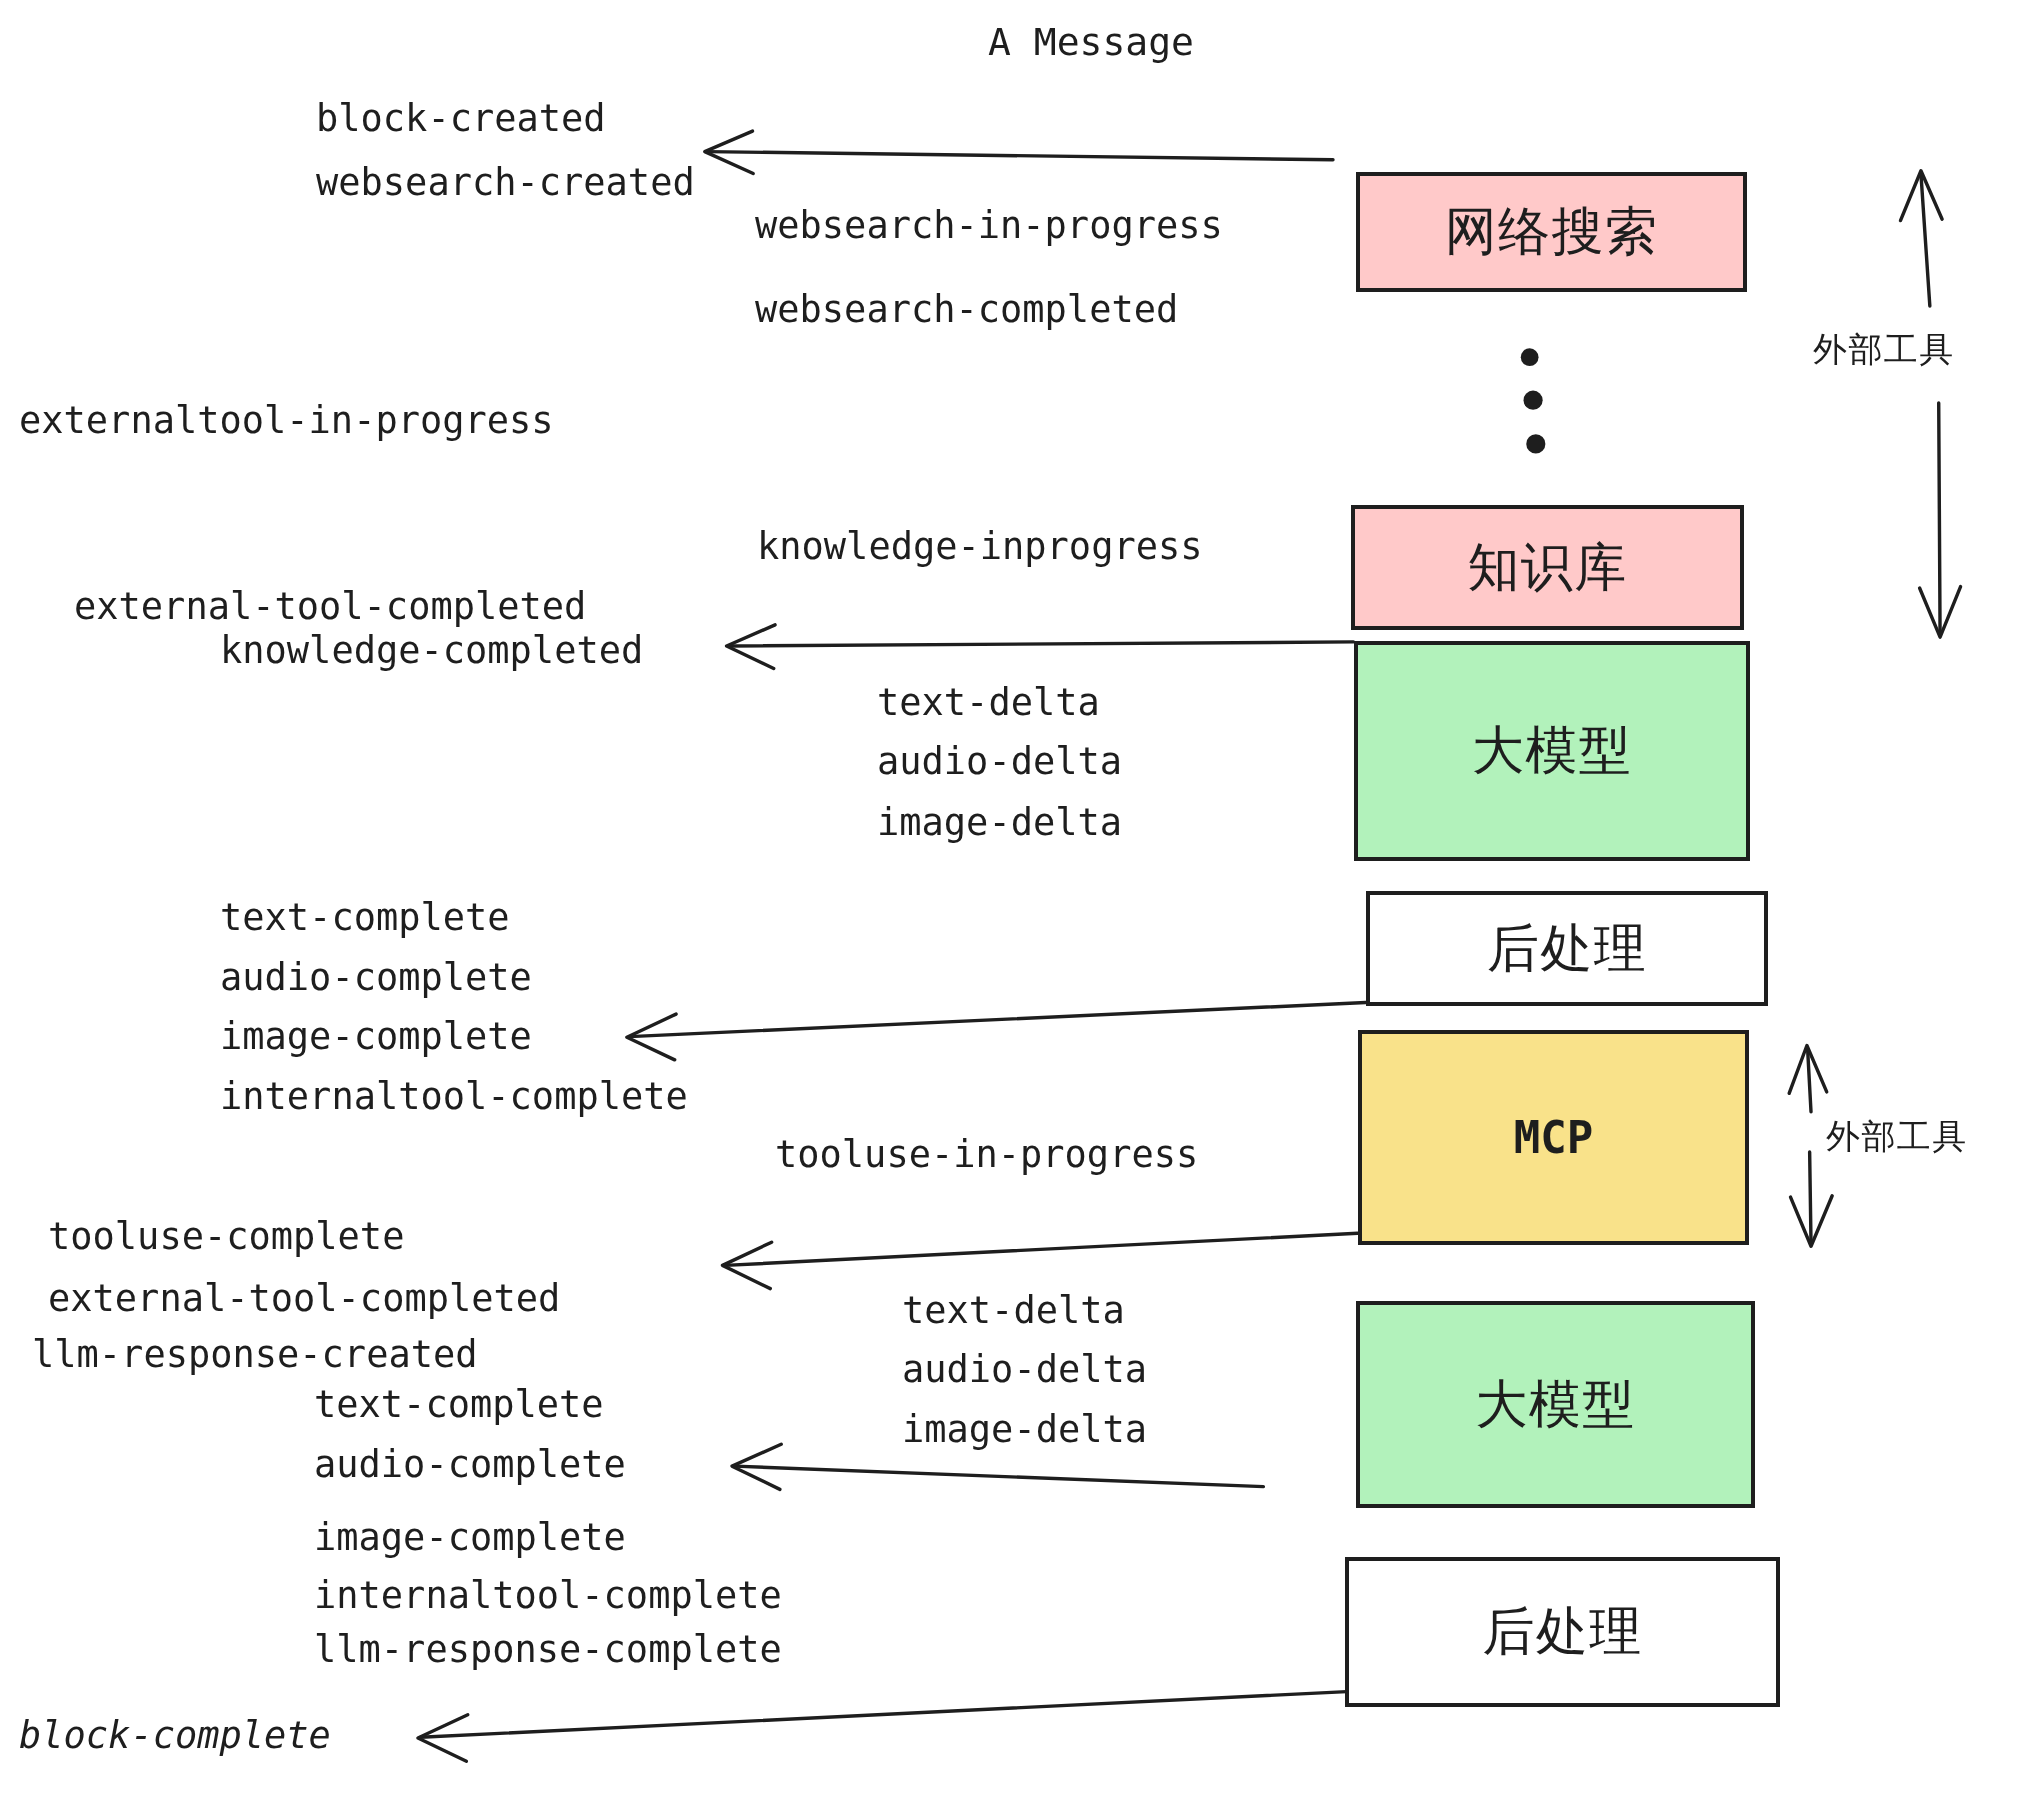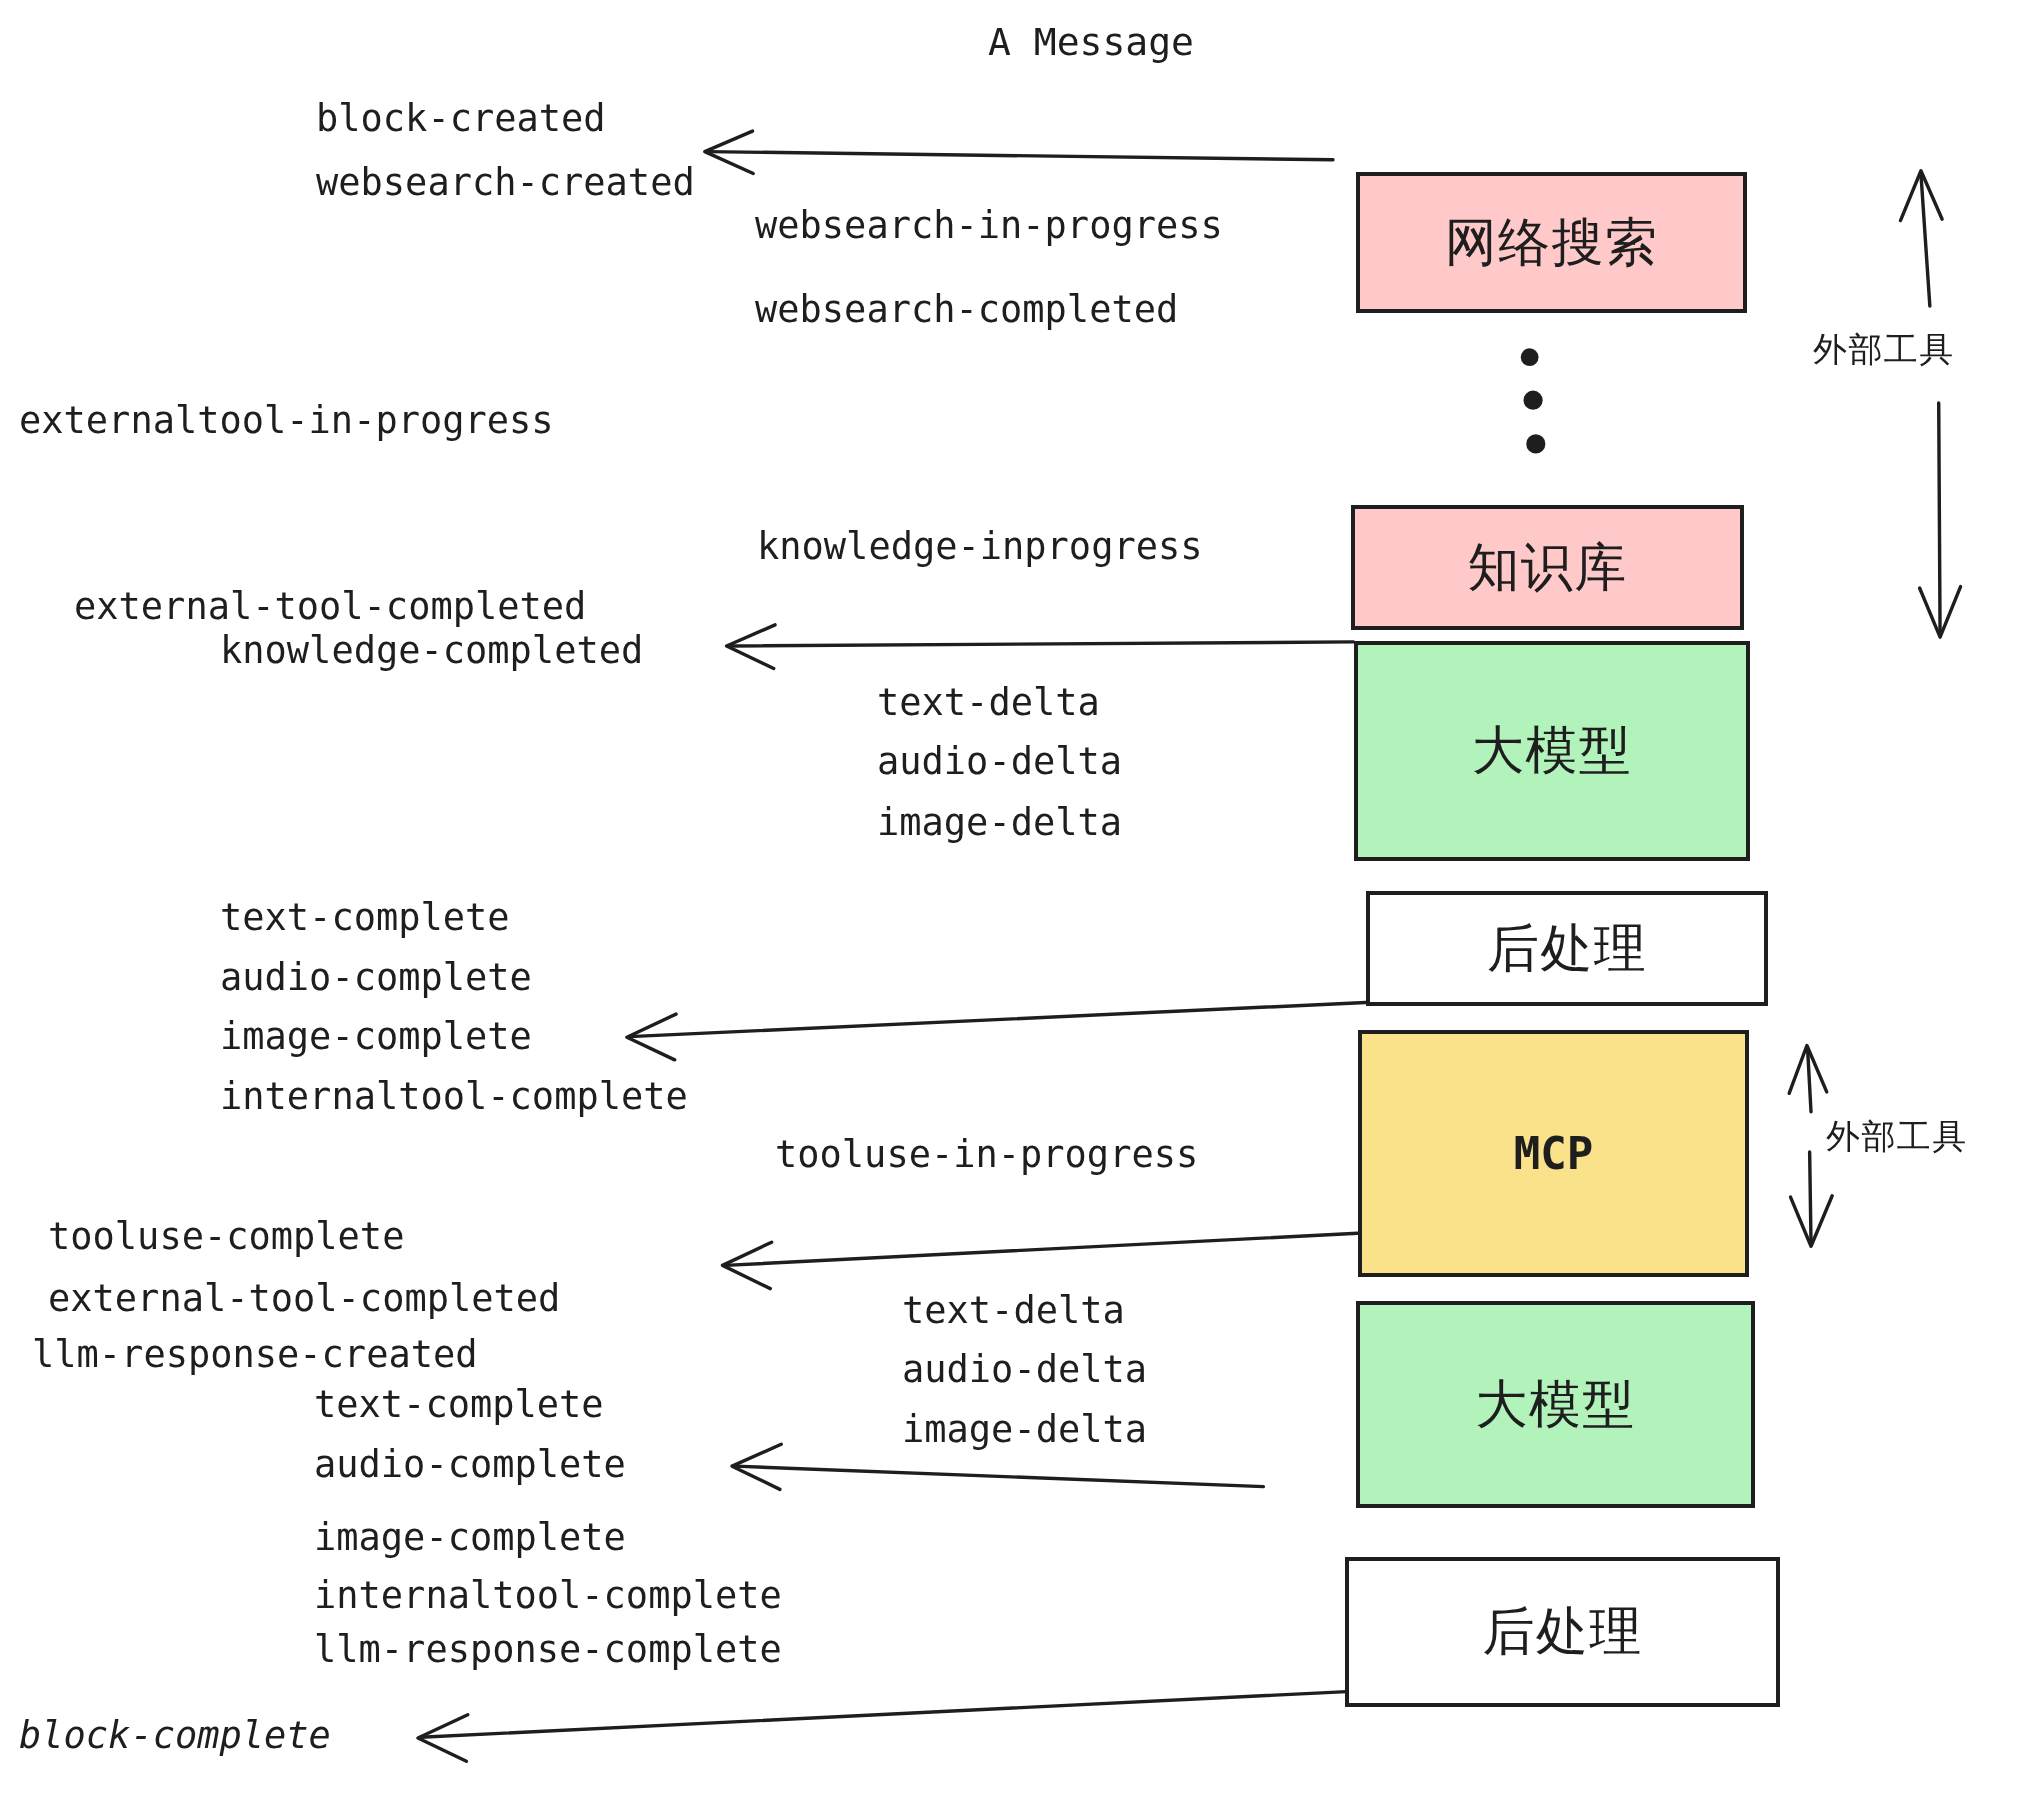--- a/index.html
+++ b/index.html
@@ -100,33 +100,33 @@
       <path class="stroke" d="M2622,1753 L2652,1825 L2683,1751"></path>
     </g>
 
     <g>
       <circle class="dotfill" cx="2240" cy="523" r="13"></circle>
       <circle class="dotfill" cx="2245" cy="586" r="14"></circle>
       <circle class="dotfill" cx="2249" cy="650" r="14"></circle>
     </g>
   </svg>
 
-  <div class="box pink" style="left:1356px; top:172px;  width:391px; height:141px;">
+  <div class="box pink" style="left:1356px; top:172px;  width:391px; height:120px;">
       <span>网络搜索</span>
     </div>
   <div class="box pink" style="left:1351px; top:505px;  width:393px; height:125px;">
       <span>知识库</span>
     </div>
   <div class="box green" style="left:1354px; top:641px;  width:396px; height:220px;">
       <span>大模型</span>
     </div>
   <div class="box white" style="left:1366px; top:891px; width:402px; height:115px;">
       <span>后处理</span>
     </div>
-  <div class="box yellow mono-label" style="left:1358px; top:1030px; width:391px; height:247px;">
+  <div class="box yellow mono-label" style="left:1358px; top:1030px; width:391px; height:215px;">
       <span>MCP</span>
     </div>
   <div class="box green" style="left:1356px; top:1301px; width:399px; height:207px;">
       <span>大模型</span>
     </div>
   <div class="box white" style="left:1345px; top:1557px; width:435px; height:150px;">
       <span>后处理</span>
     </div>
 
   <div class="side-label" style="left:1813px; top:350px;">外部工具</div>

